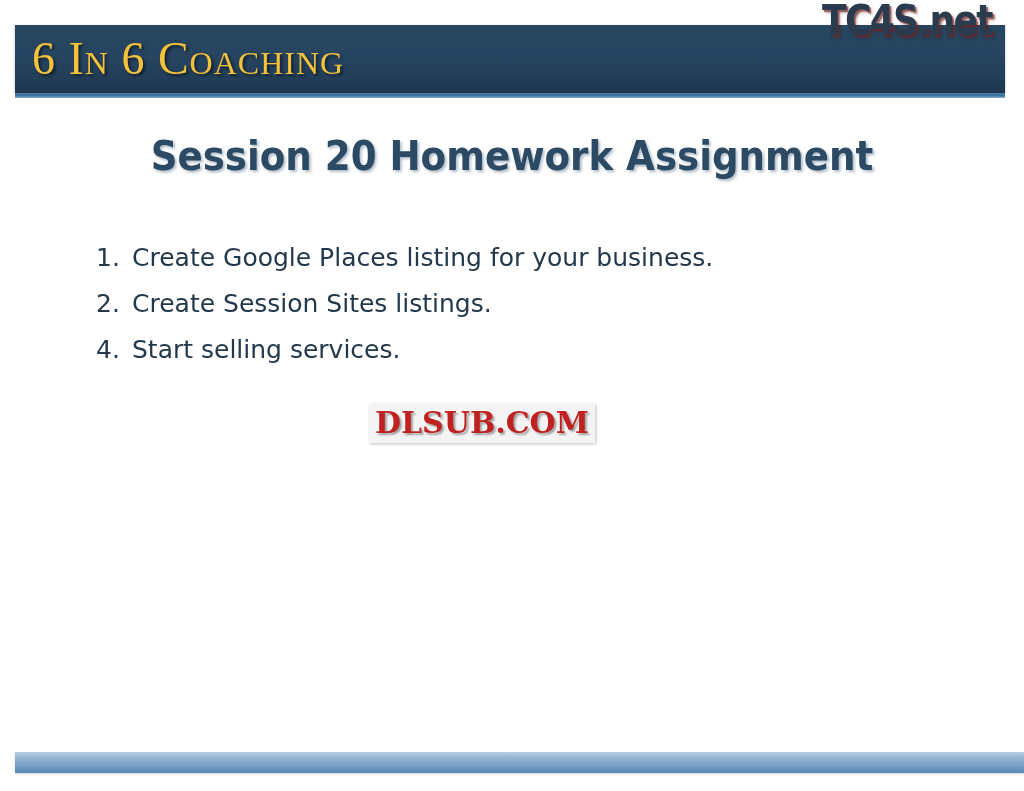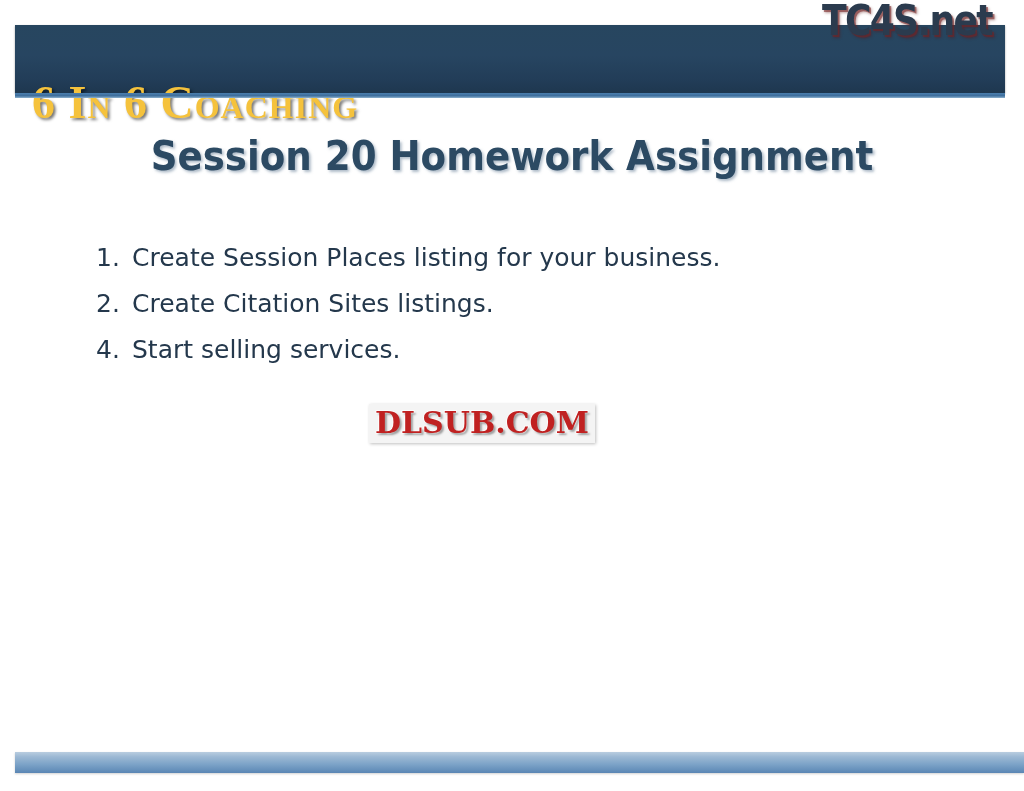--- a/index.html
+++ b/index.html
@@ -36,28 +36,27 @@
     width: 990px;
     height: 5px;
     background: linear-gradient(180deg, #4b7fae 0%, #3e6e9c 55%, #8fb3cf 100%);
   }
   #header-title {
     position: absolute;
     left: 17px;
     top: 2px;
     font-family: "Liberation Serif", "DejaVu Serif", serif;
     font-size: 46px;
-    font-weight: 700;
+    font-weight: 400;
     font-variant: small-caps;
     letter-spacing: 1px;
     color: #f5c23c;
     text-shadow: 2px 2px 3px rgba(0,0,0,0.55);
     white-space: nowrap;
     line-height: 64px;
-    margin-top: 44px;
   }
 
   
   #tc4s-watermark {
     position: absolute;
     left: 822px;
     top: -4px;
     font-family: "DejaVu Sans", sans-serif;
     font-size: 42px;
     font-weight: 700;
@@ -168,24 +167,24 @@
     <div id="header-title">6 In 6 Coaching</div>
   </div>
   <div id="header-banner-accent"></div>
 
   <div id="tc4s-watermark">TC4S.net</div>
 
   <div id="slide-title">Session 20 Homework Assignment</div>
 
   <ul id="body-list">
     <li>
-      <span class="num">1.</span><span>Create Session Places listing for your business.</span>
+      <span class="num">1.</span><span>Create Google Places listing for your business.</span>
     </li>
     <li>
-      <span class="num">2.</span><span>Create Citation Sites listings.</span>
+      <span class="num">2.</span><span>Create Session Sites listings.</span>
     </li>
     <li>
       <span class="num">4.</span><span>Start selling services.</span>
     </li>
   </ul>
 
   <div id="dlsub-watermark">DLSUB.COM</div>
 
   <div id="footer-bar"></div>
 

